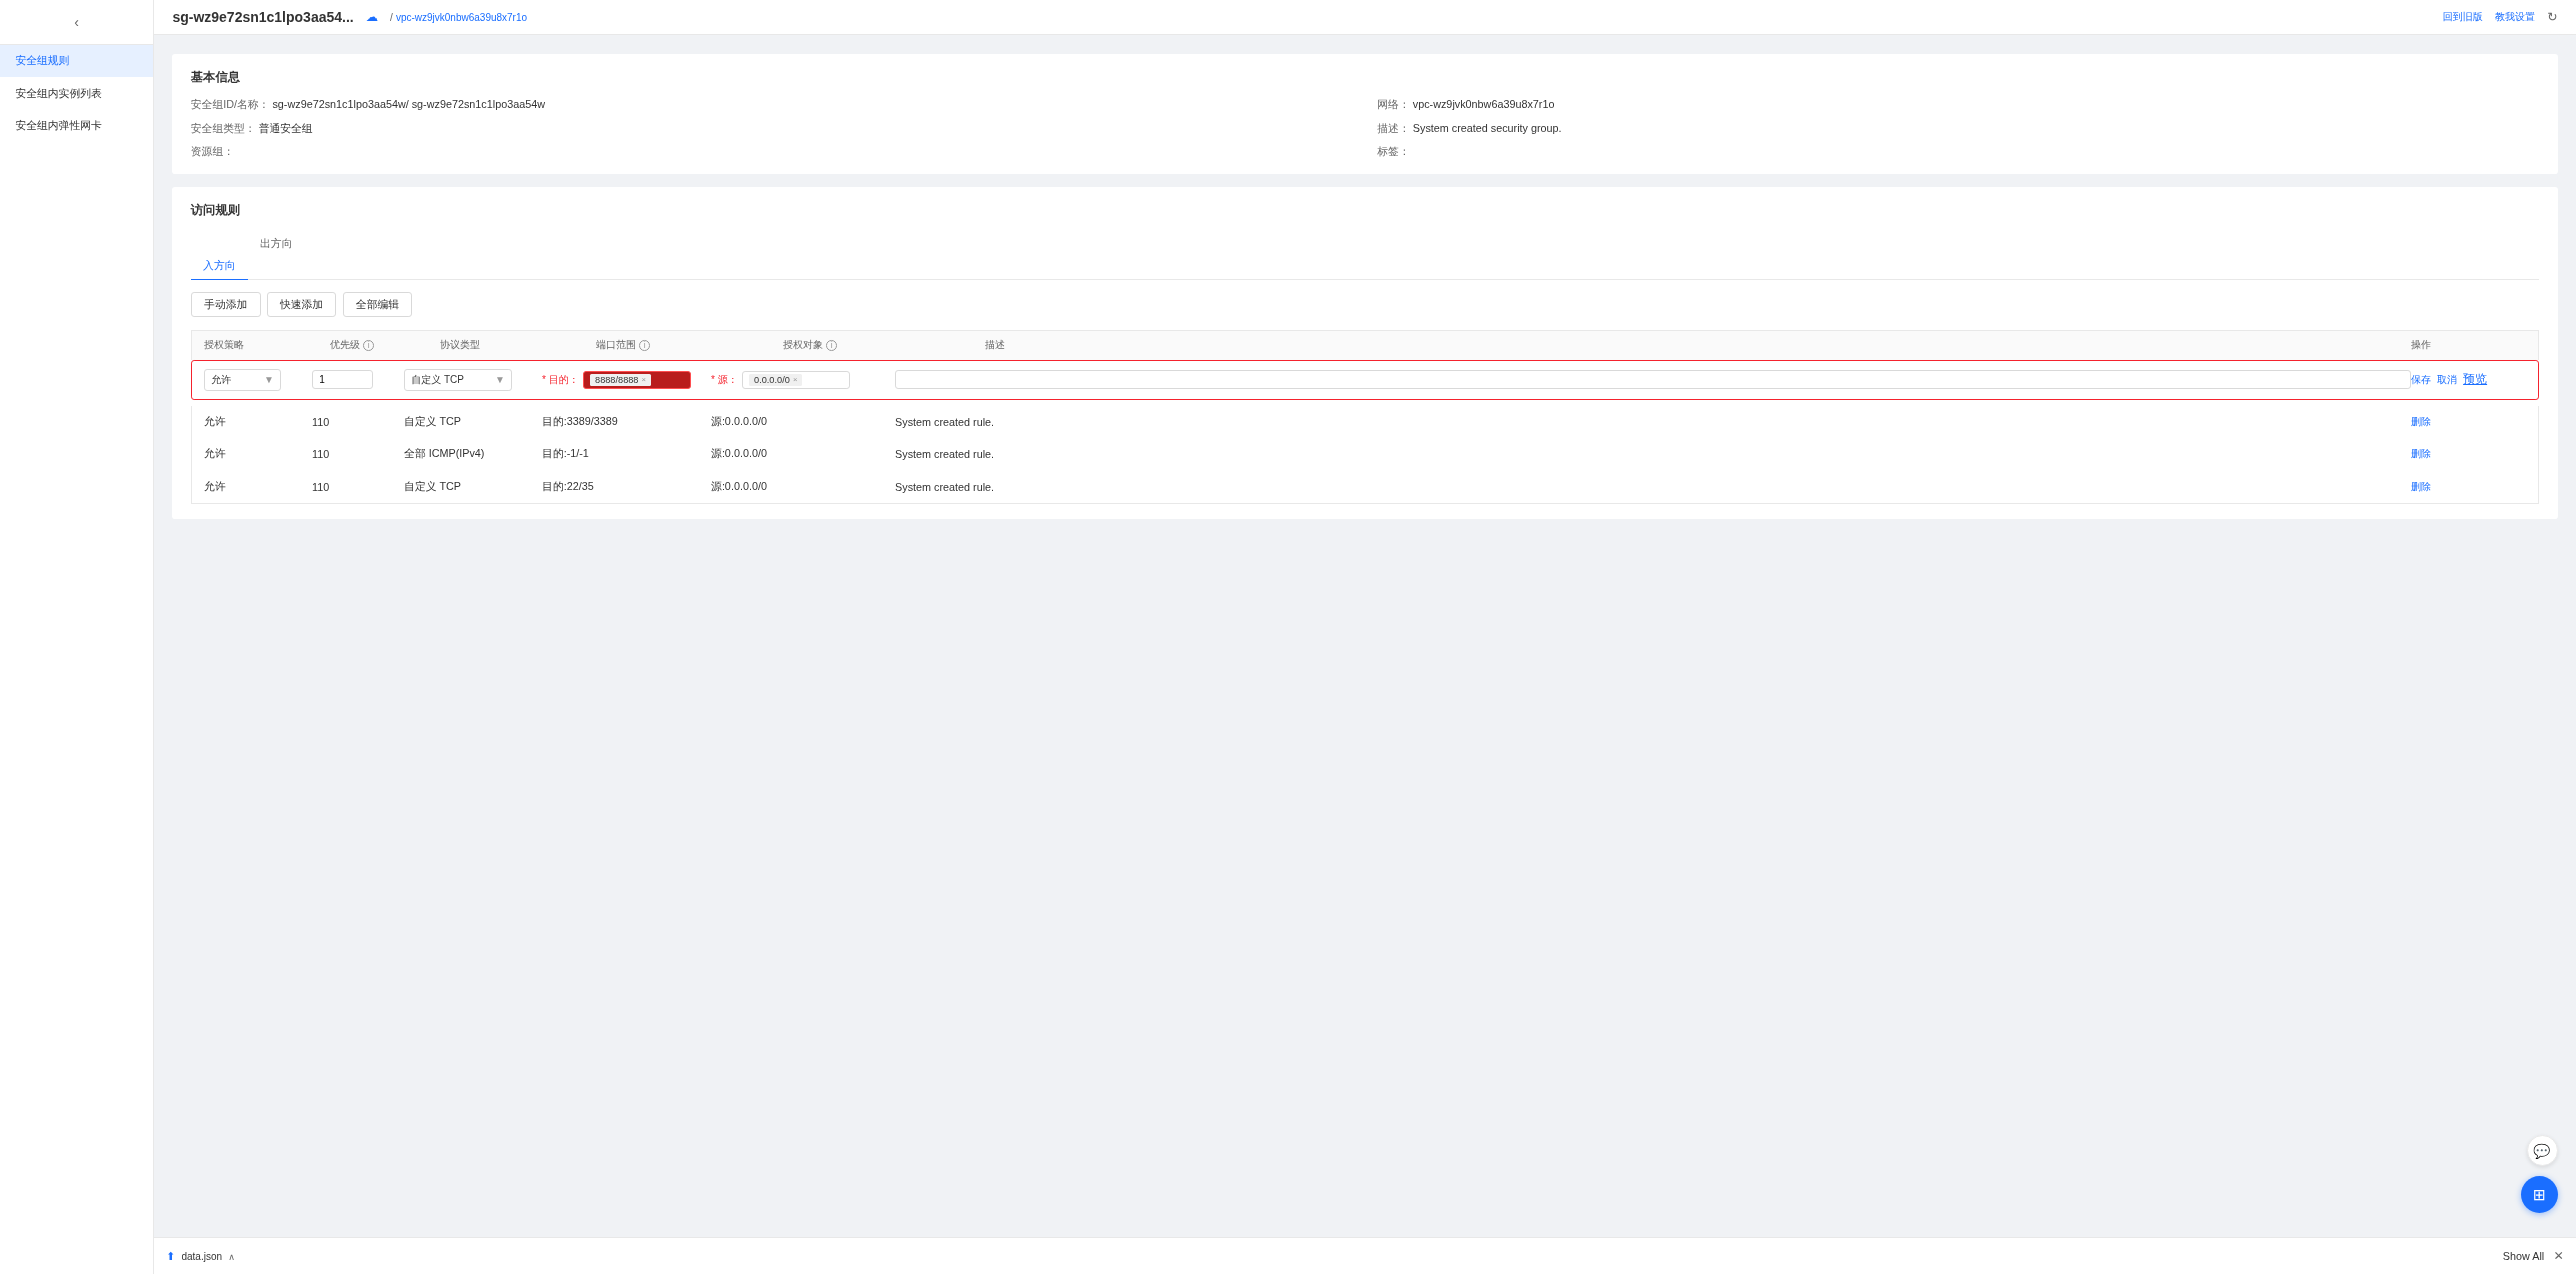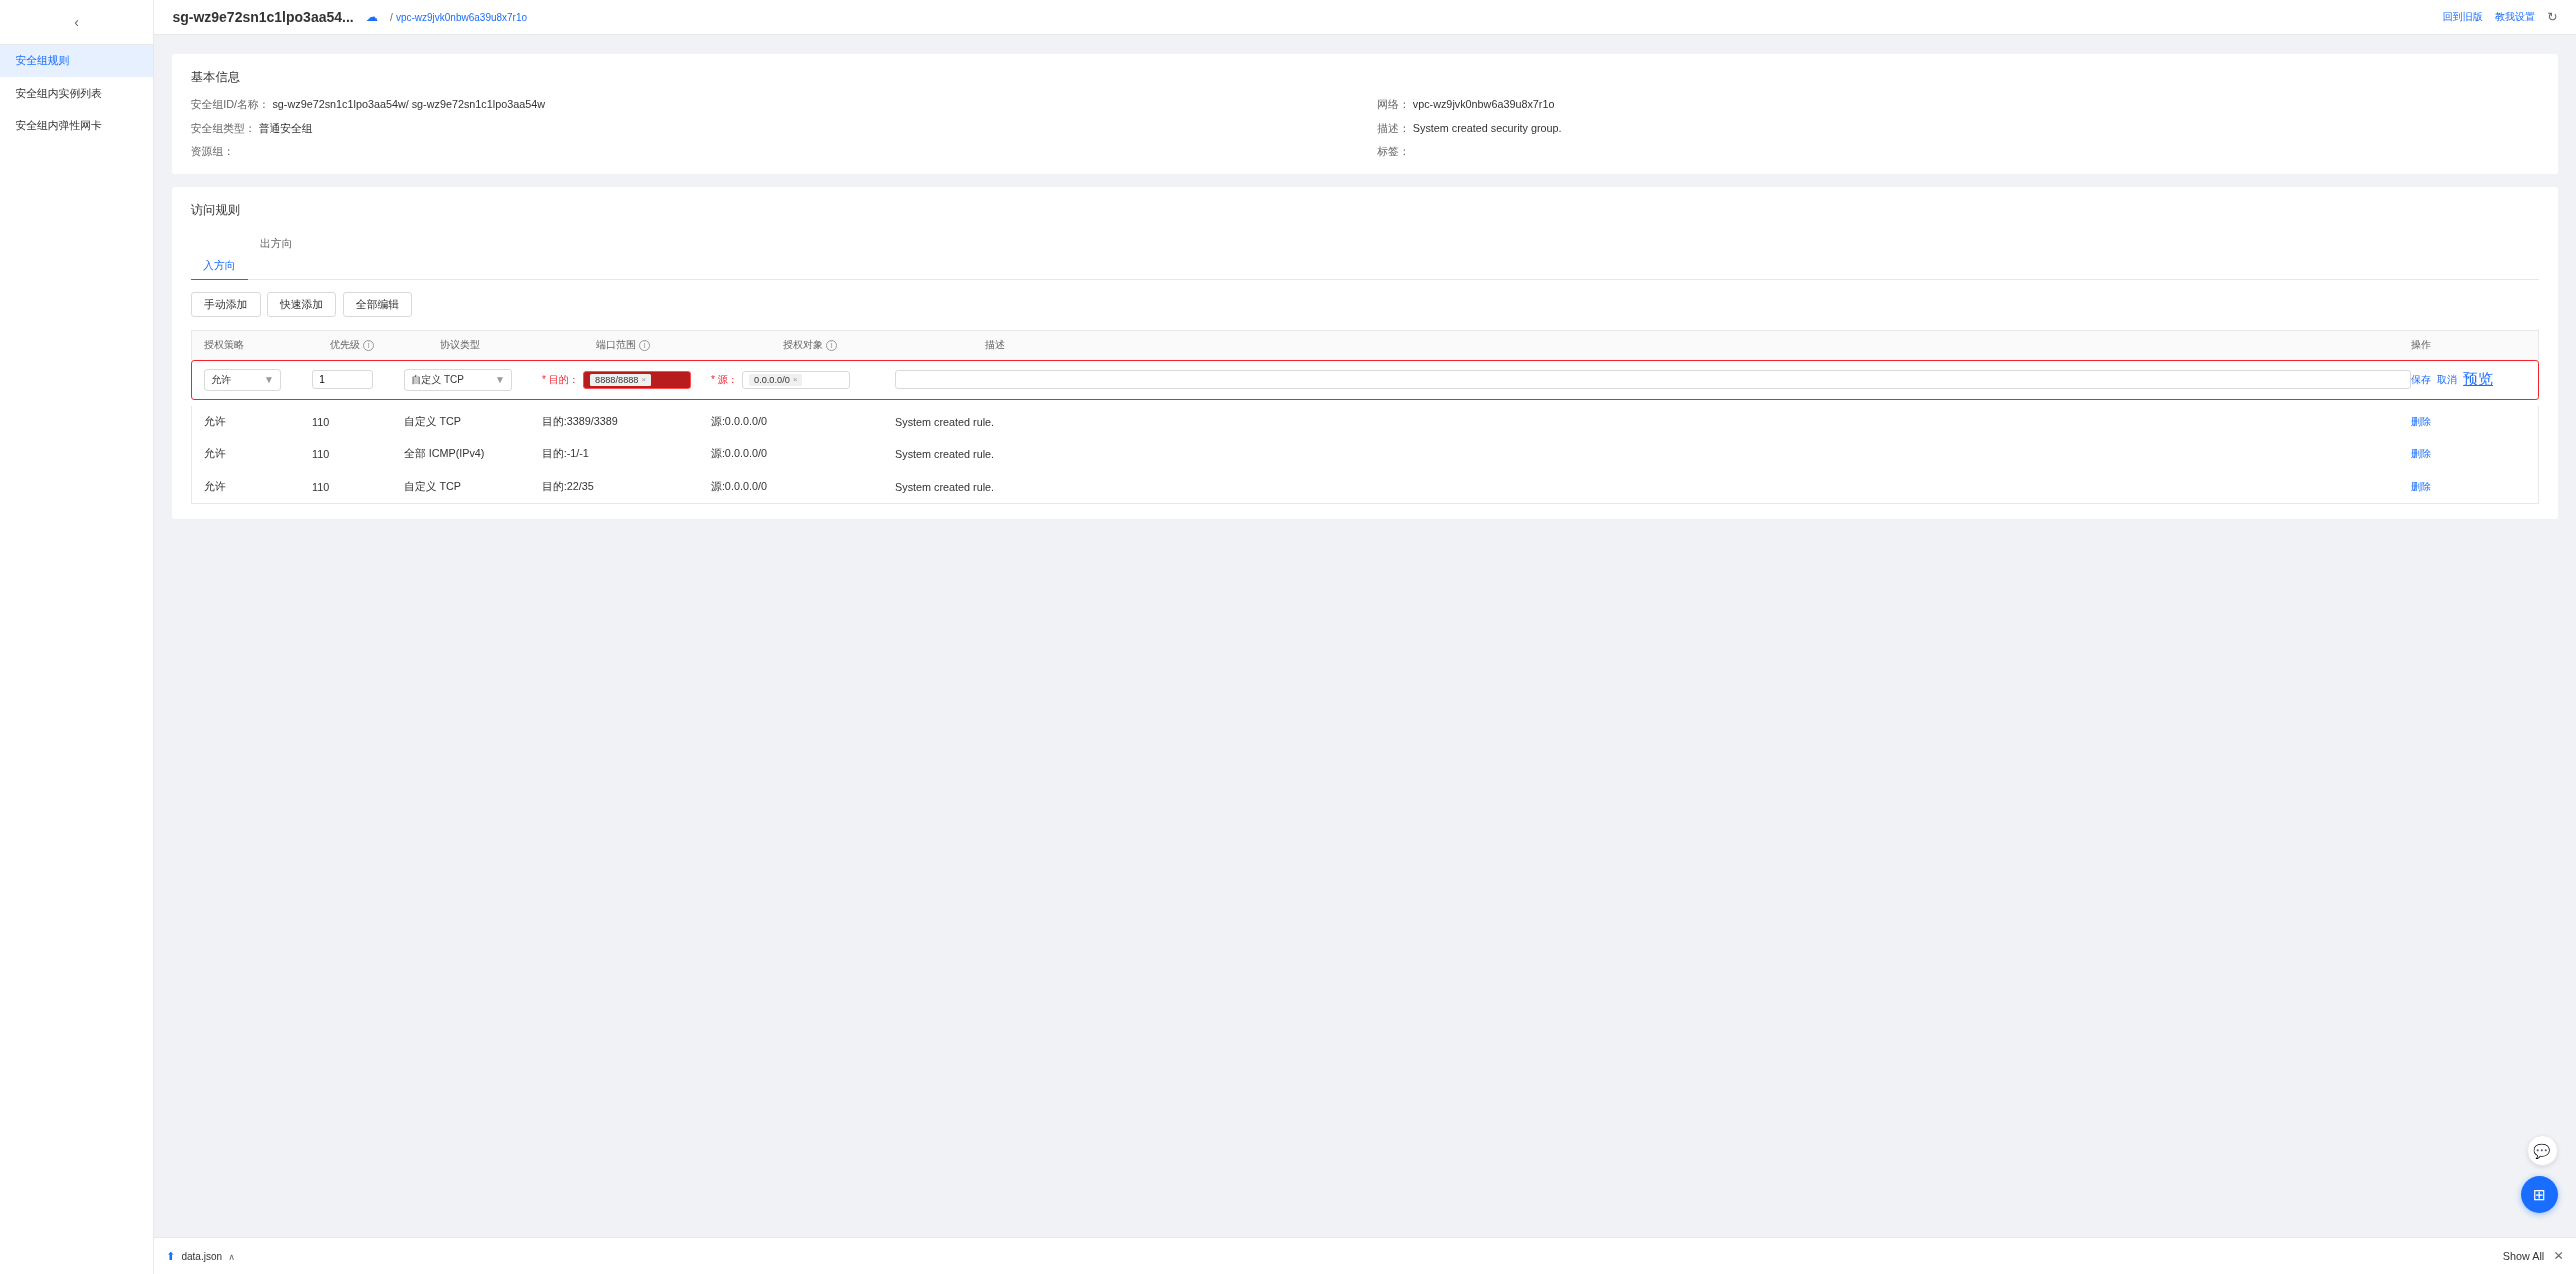--- a/index.html
+++ b/index.html
@@ -25,21 +25,21 @@
     .cloud-icon { color: #1a6eff; font-size: 12.3px; }
     .header-right { display: flex; align-items: center; gap: 12.3px; }
     .header-link { color: #1a6eff; font-size: 10px; cursor: pointer; text-decoration: none; }
     .refresh-icon { color: #666; cursor: pointer; font-size: 12.3px; }
 
     
     .content { flex: 1; overflow-y: auto; padding: 18.4px; }
 
     
     .section { background: #fff; border-radius: 3.1px; padding: 15.4px 18.4px; margin-bottom: 12.3px; }
-    .section-title { font-size: 12.3px; font-weight: 400; color: #333; margin-bottom: 12.3px; }
+    .section-title { font-size: 12.3px; font-weight: 700; color: #333; margin-bottom: 12.3px; }
 
     .info-grid { display: grid; grid-template-columns: 1fr 1fr; gap: 9.2px 24.6px; }
     .info-item { display: flex; align-items: flex-start; gap: 3.1px; font-size: 10.8px; color: #333; }
     .info-label { color: #666; white-space: nowrap; }
     .info-value { color: #333; }
 
     
     .rules-section { background: #fff; border-radius: 3.1px; padding: 15.4px 18.4px; }
 
     
@@ -70,21 +70,21 @@
     
     .select-control { display: flex; align-items: center; gap: 3.1px; border: 0.8px solid #d9d9d9; border-radius: 3.1px; padding: 3.1px 6.1px; background: #fff; min-width: 77px; cursor: pointer; font-size: 10px; }
     .input-control { border: 0.8px solid #d9d9d9; border-radius: 3.1px; padding: 3.1px 6.1px; font-size: 10px; width: 61px; }
     .tag-input { display: flex; align-items: center; border: 0.8px solid #ff4d4f; border-radius: 3px; padding: 2.3px 6.1px; background: #b91c1c; min-width: 108px; gap: 3.1px; font-size: 10px; text-align: center; }
     .tag { display: flex; align-items: center; gap: 3.1px; background: #f0f0f0; border-radius: 1.5px; padding: 0.8px 4.6px; font-size: 9.2px; }
     .tag-close { cursor: pointer; color: #999; font-size: 7.7px; }
     .source-input { display: flex; align-items: center; border: 0.8px solid #d9d9d9; border-radius: 3.1px; padding: 2.3px 6.1px; background: #fff; min-width: 108px; gap: 3.1px; font-size: 10px; }
     .desc-input { border: 0.8px solid #d9d9d9; border-radius: 3.1px; padding: 3.1px 6.1px; font-size: 10px; width: 100%; }
     .save-btn { color: #1a6eff; cursor: pointer; font-size: 10px; }
     .cancel-btn { color: #1a6eff; cursor: pointer; font-size: 10px; }
-    .preview-btn { color: #1a6eff; cursor: pointer; font-size: 15px; text-decoration: underline; }
+    .preview-btn { color: #1a6eff; cursor: pointer; font-size: 12px; text-decoration: underline; }
 
     
     .bottom-bar { height: 37px; background: #fff; border-top: 0.8px solid #e8e8e8; display: flex; align-items: center; padding: 0 12.3px; gap: 9.2px; justify-content: space-between; }
     .bottom-left { display: flex; align-items: center; gap: 6.1px; }
     .file-icon { color: #1a6eff; font-size: 10.8px; }
     .file-name { font-size: 10px; color: #333; }
     .chevron-up-icon { color: #666; font-size: 9.2px; cursor: pointer; }
     .bottom-right { display: flex; align-items: center; gap: 9.2px; }
     .show-all-btn { font-size: 10.8px; color: #333; cursor: pointer; font-weight: 500; }
     .close-icon { font-size: 12.3px; color: #666; cursor: pointer; }

